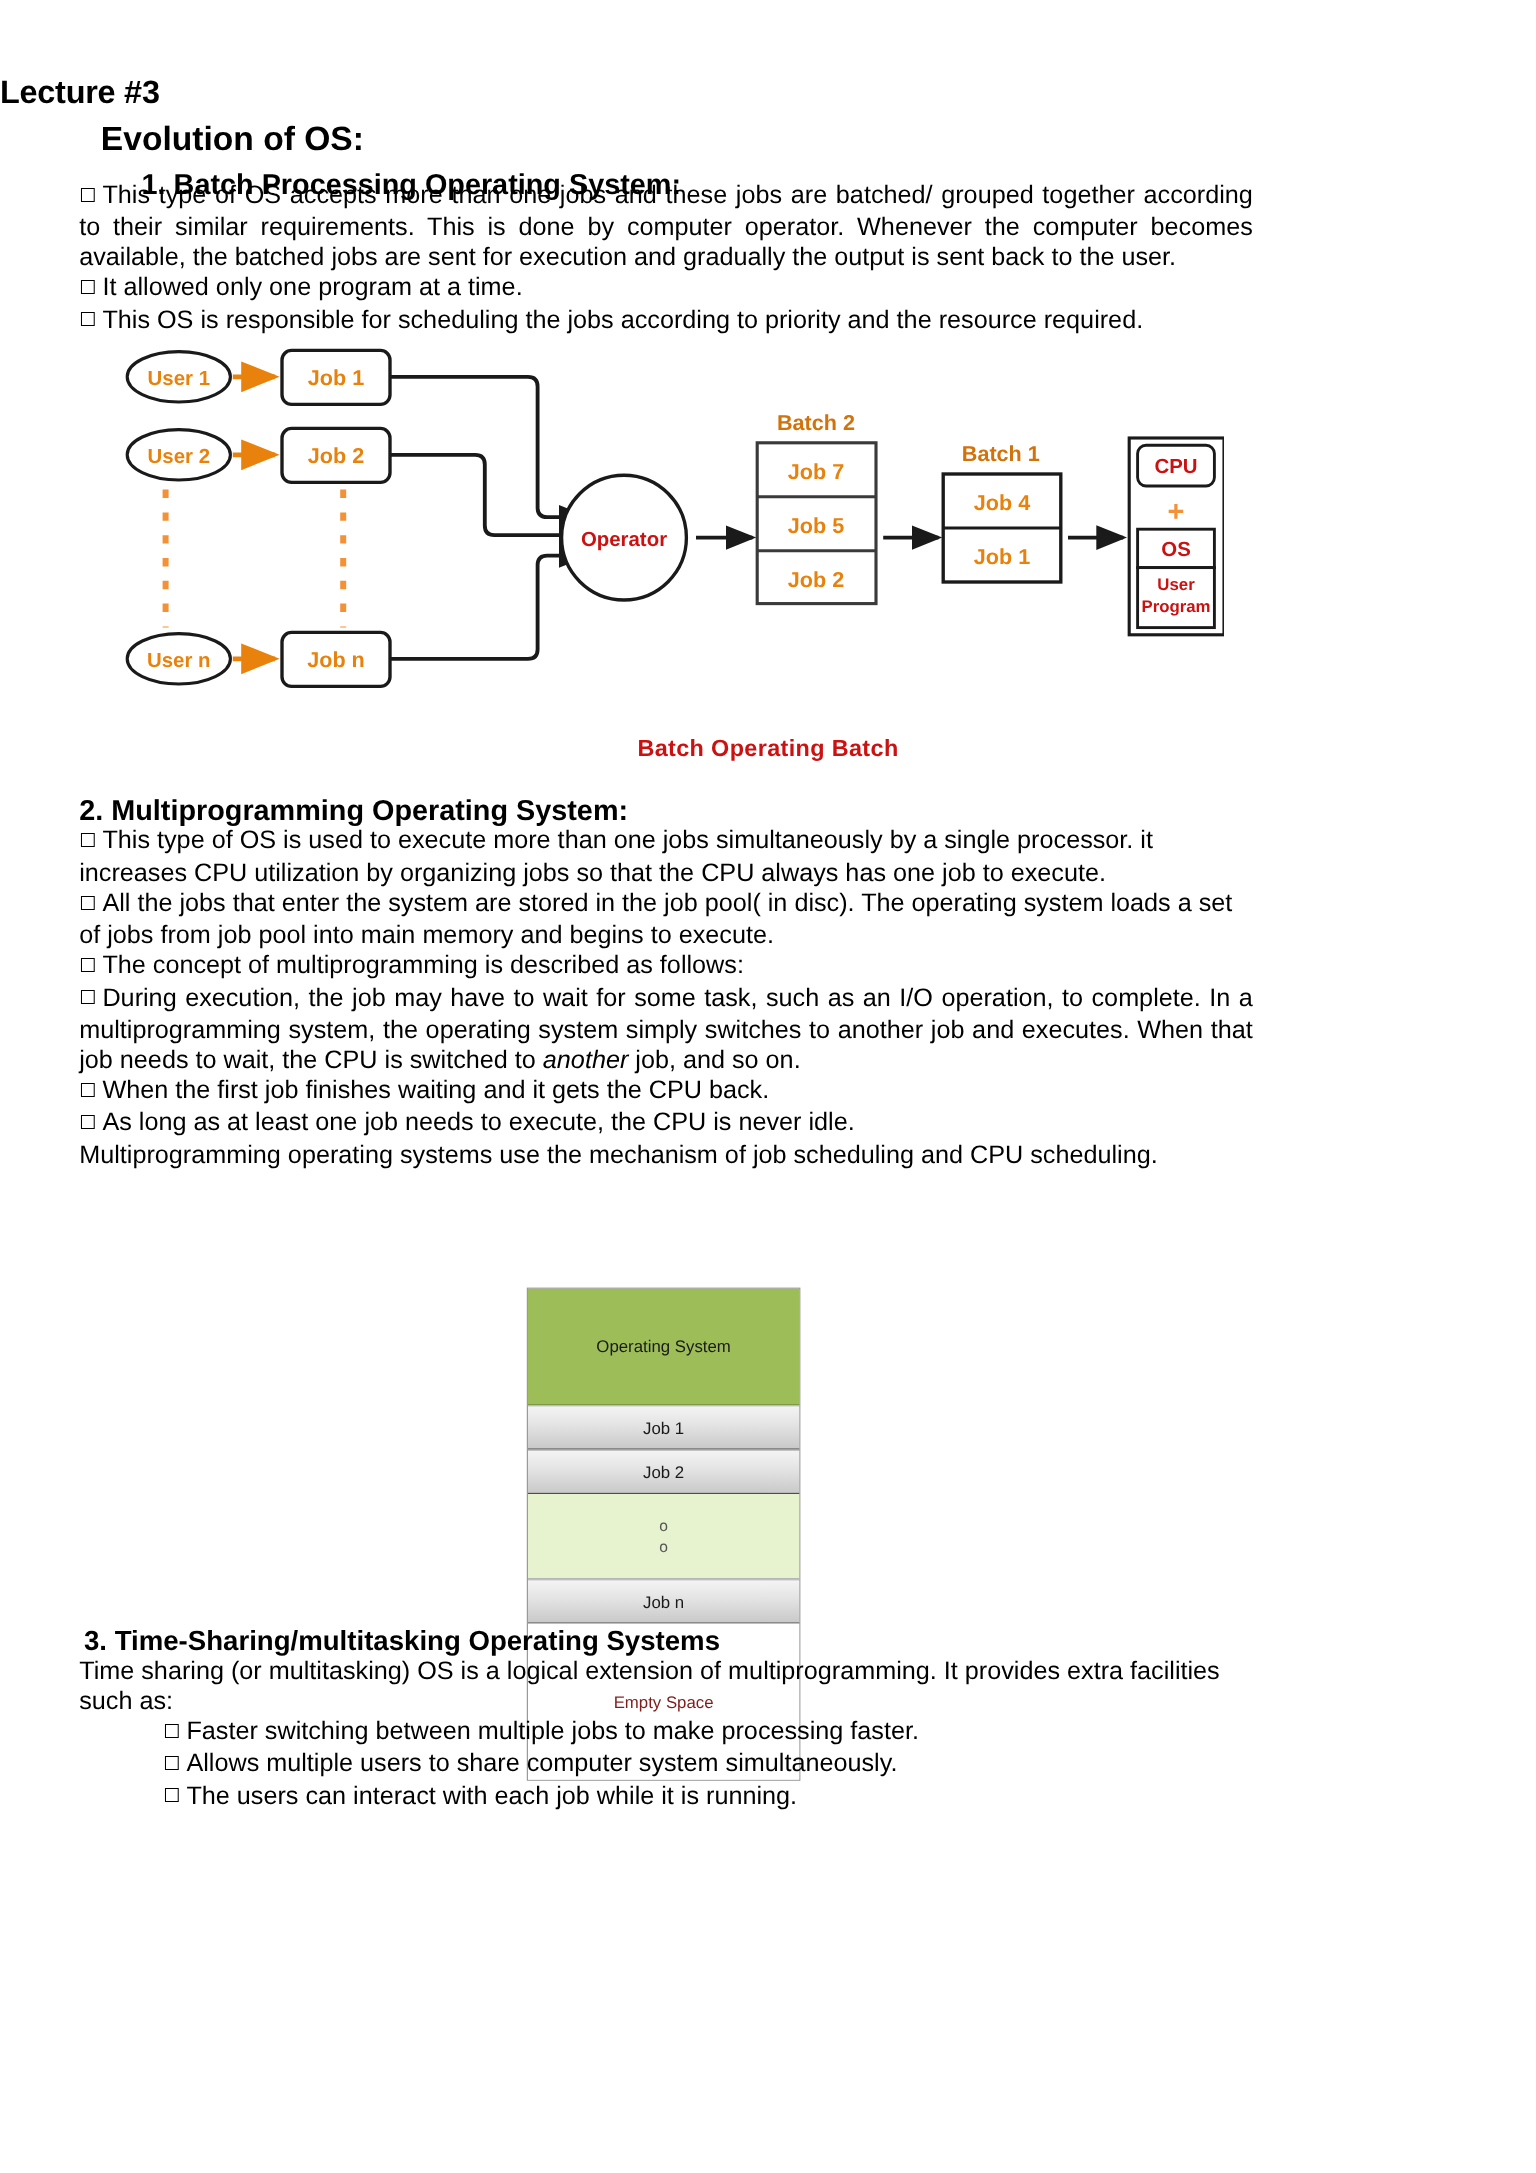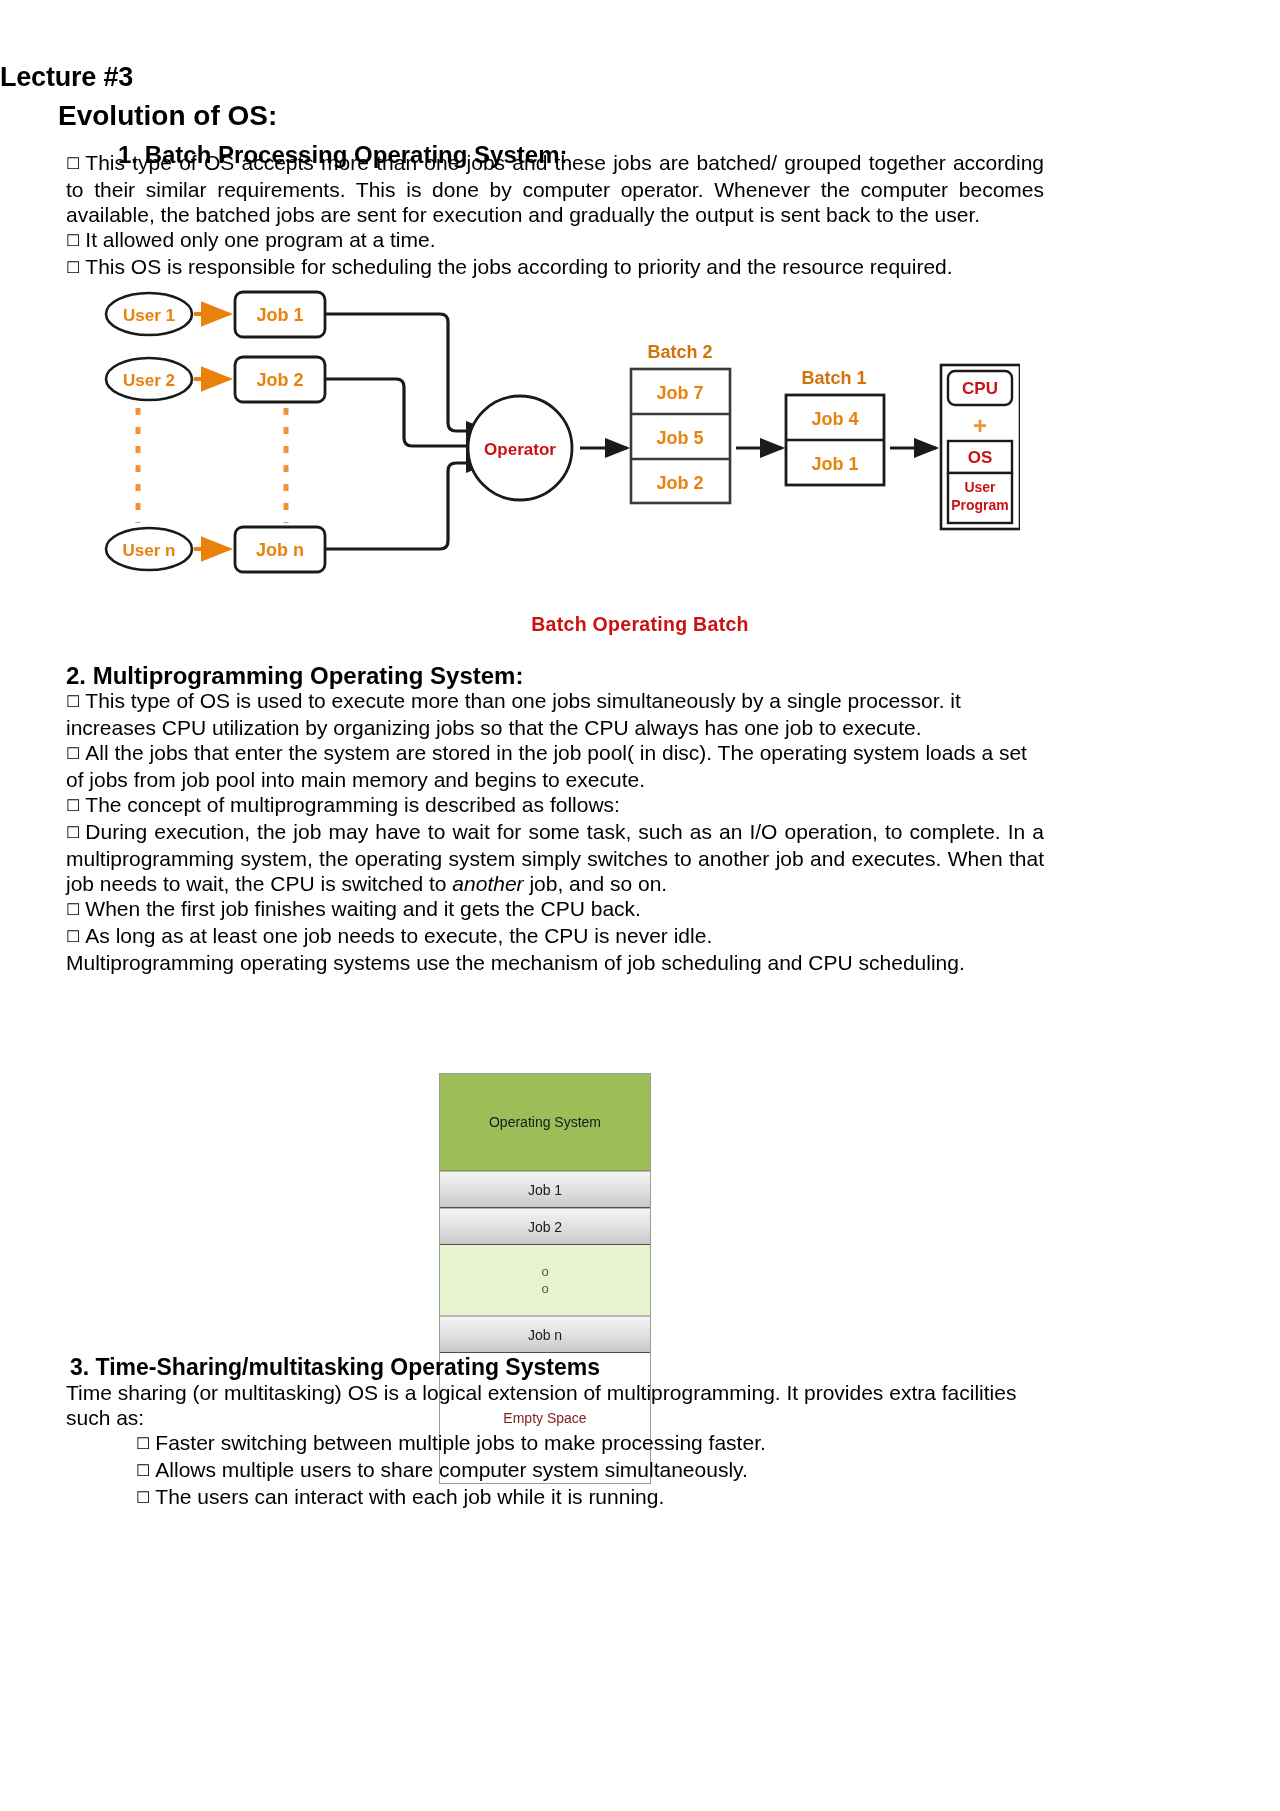--- a/index.html
+++ b/index.html
@@ -27,21 +27,21 @@
     position: absolute;
     left: 0; top: 62px;
     width: 1280px;
     text-align: left;
     font-size: 27px;
     font-weight: bold;
     letter-spacing: -0.2px;
   }
   .h-evolution {
     position: absolute;
-    left: 58px; top: 100px;
+    left: 84px; top: 100px;
     font-size: 28px;
     font-weight: bold;
   }
   .h-sec1 {
     position: absolute;
     left: 74px; top: 141px;
     font-size: 24px;
     font-weight: bold;
     margin-left: 44px;
   }
@@ -96,21 +96,21 @@
     color: #CC1111;
     font-weight: bold;
     font-size: 19.5px;
     letter-spacing: 0.3px;
   }
 
   
   #memory-diagram {
     position: absolute;
     left: 439px; top: 1073px;
-    width: 212px;
+    width: 228px;
     border: 1px solid #9a9a9a;
     background: #fff;
     box-sizing: border-box;
   }
   .mem-os {
     height: 96px;
     background: #9CBD58;
     border-bottom: 1px solid #7d9a45;
     display: flex; align-items: center; justify-content: center;
     font-size: 14px;

